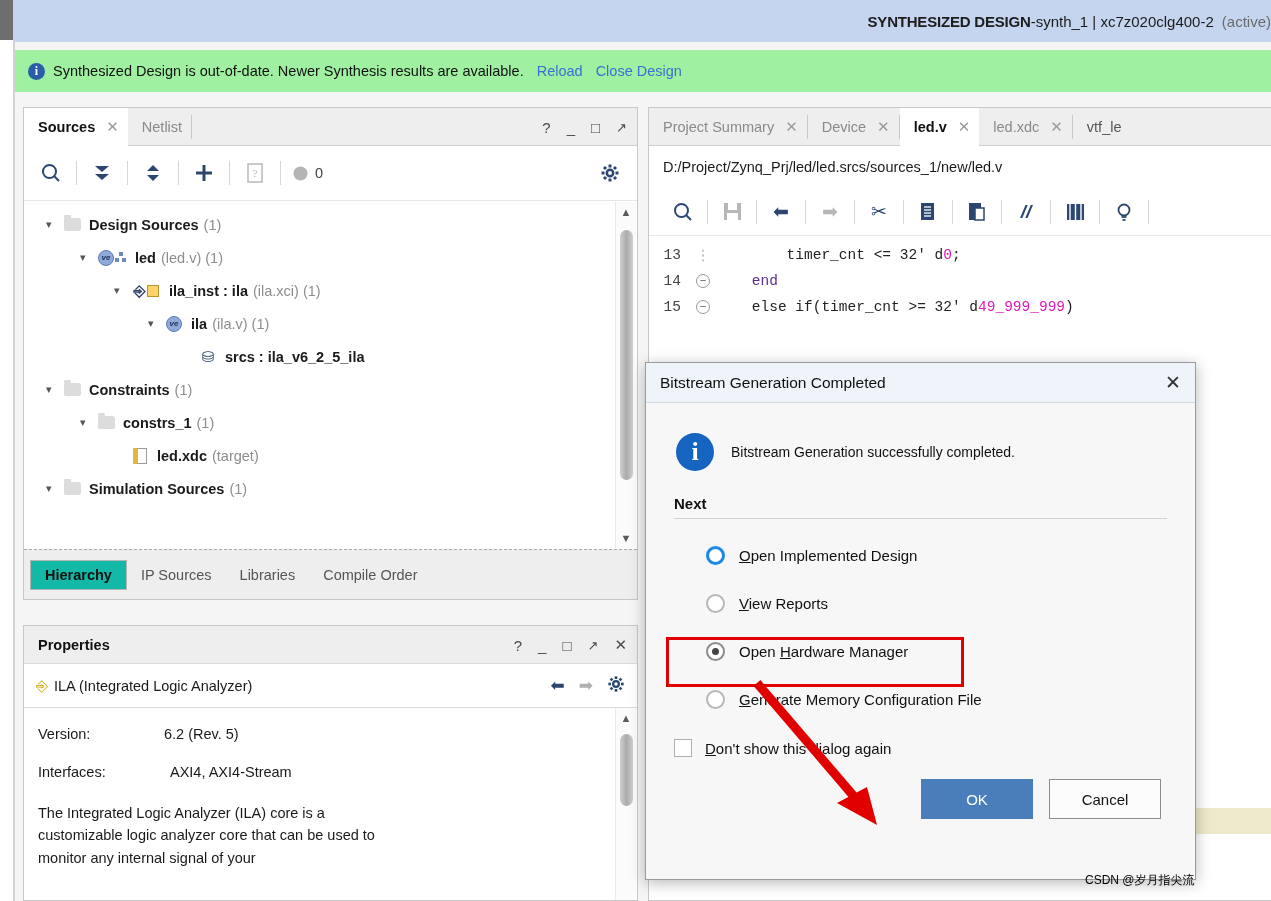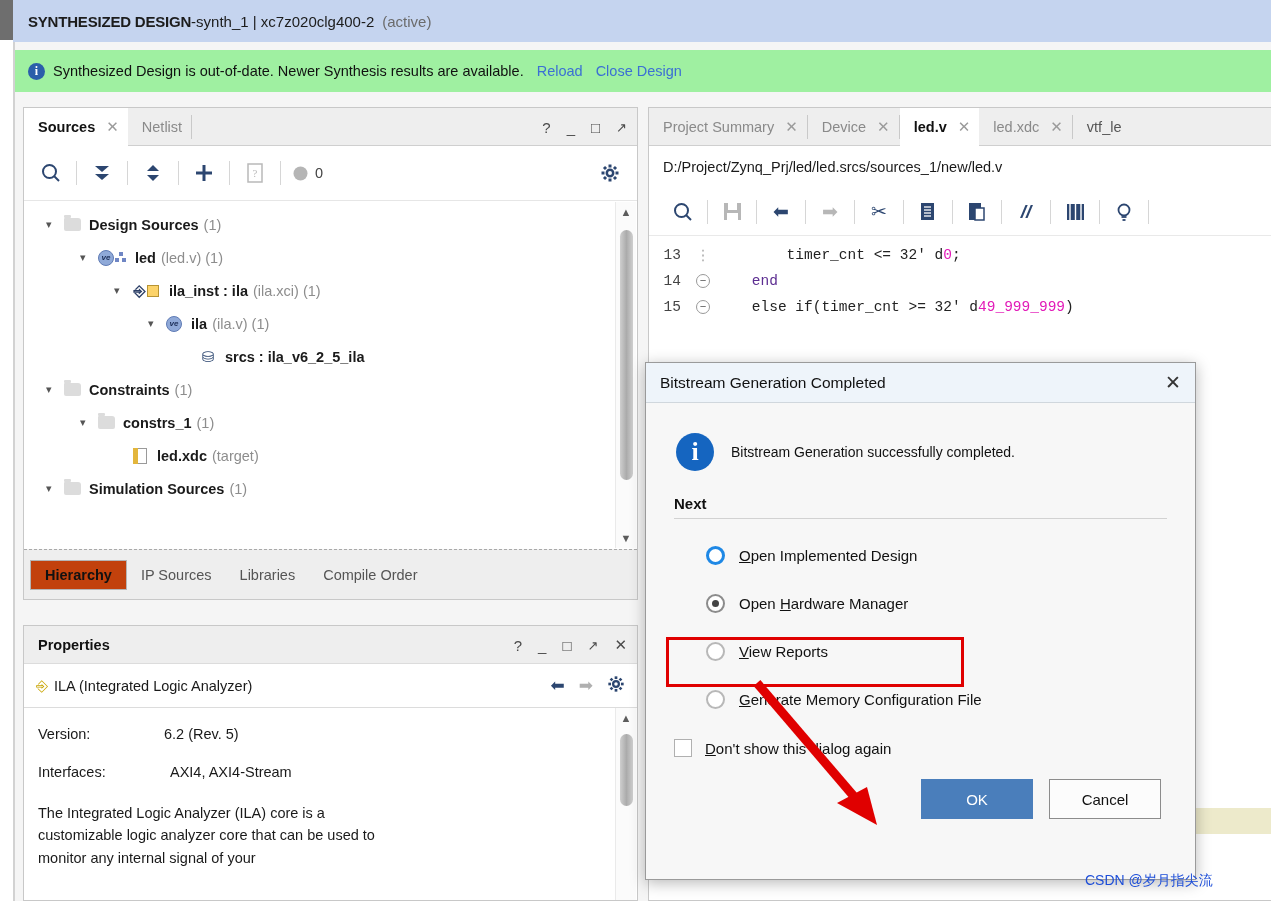--- a/index.html
+++ b/index.html
@@ -21,21 +21,21 @@
     background: #ffffff;
   }
   .left-rail-line {
     position: absolute; left: 13px; top: 40px; width: 2px; height: 861px;
     background: #d2d2d2;
   }
 
   
   .design-bar {
     position: absolute; left: 13px; top: 0; width: 1258px; height: 42px;
-    background: #c5d4ef; display: flex; align-items: center; padding-left: 15px;
+    background: #c5d4ef; display: flex; align-items: center; padding-left: 15px; justify-content: flex-end;
   }
   .design-bar .strong { font-weight: bold; font-size: 15px; color: #1c1c1c; letter-spacing: -0.2px;}
   .design-bar .norm { font-size: 15px; color: #1c1c1c; }
   .design-bar .muted { font-size: 15px; color: #6b6b6b; }
 
   
   .banner {
     position: absolute; left: 15px; top: 50px; width: 1256px; height: 42px;
     background: #9ff0a1; display: flex; align-items: center; padding-left: 13px;
   }
@@ -100,21 +100,21 @@
   .xdcico { width: 14px; height: 16px; background: #fff; border: 1px solid #9a9a9a; position: relative; }
   .xdcico:before { content:''; position:absolute; left:-1px; top:-1px; width:5px; height:16px; background:#e3b63c; }
   .keyico { color: #2c4670; font-size: 15px; }
 
   
   .src-bottom-tabs {
     position: absolute; left: 0; right: 0; bottom: 0; height: 50px; background: #eeeeee;
     border-top: 1px dashed #a9a9a9; display: flex; align-items: center; padding-left: 6px; gap: 0;
   }
   .btab { font-size: 14.5px; color: #555; padding: 6px 14px; cursor: pointer; }
-  .btab.active { background:#c2410c; border:1px solid #b5b5b5; color:#111; font-weight: bold; }
+  .btab.active { background:#14b8a6; border:1px solid #b5b5b5; color:#111; font-weight: bold; }
 
   
   .vscroll { position: absolute; right: 1px; top: 0; bottom: 0; width: 21px; background: #fbfbfb;
     border-left: 1px solid #eaeaea; }
   .vscroll .arrow { height: 20px; display: flex; align-items: center; justify-content: center;
     font-size: 11px; color: #5c5c5c; cursor: pointer; }
   .vscroll .arrow.bot { position: absolute; bottom: 0; left: 0; right: 0; }
   .vscroll .thumb { position: absolute; left: 4px; width: 13px; border-radius: 7px;
     background: linear-gradient(to right,#cfcfcf,#ababab,#cfcfcf); cursor: pointer; }
 
@@ -173,21 +173,21 @@
   .rlabel u { text-decoration: underline; }
   .checkrow { display: flex; align-items: center; gap: 13px; padding: 16px 0 0 28px; cursor: pointer; }
   .cbox { width: 18px; height: 18px; border: 1px solid #b0b0b0; background: #fff; flex: none; }
   .dlg-buttons { display: flex; justify-content: flex-end; gap: 16px; padding: 22px 34px 0 0; }
   .btn { width: 112px; height: 40px; font-size: 15px; cursor: pointer;
     display:flex; align-items:center; justify-content:center; }
   .btn.primary { background: #4a7ebb; color: #fff; border: 1px solid #4a7ebb; }
   .btn.secondary { background: #fcfcfc; color: #111; border: 1px solid #8c8c8c; }
 
   .red-box { position: absolute; border: 3px solid #e00000; }
-  .watermark { position: absolute; font-size: 14px; color: #1d4ed8; }
+  .watermark { position: absolute; font-size: 12px; color: #000000; }
 </style>
 </head>
 <body>
 
 <div id="root">
 
   <div class="left-gutter"></div>
   <div class="left-gutter-low"></div>
   <div class="left-rail-line"></div>
 
@@ -573,26 +573,26 @@
 
     <div class="next-label">Next</div>
     <div class="hr"></div>
 
     <div class="radios">
       <div class="rrow">
         <span class="radio focus"></span>
         <span class="rlabel"><u>O</u><span>pen Implemented Design</span></span>
       </div>
       <div class="rrow">
+        <span class="radio"></span>
+        <span class="rlabel"><u>V</u><span>iew Reports</span></span>
+      </div>
+      <div class="rrow">
         <span class="radio sel"></span>
         <span class="rlabel"><span>Open <u>H</u>ardware Manager</span></span>
-      </div>
-      <div class="rrow">
-        <span class="radio"></span>
-        <span class="rlabel"><u>V</u><span>iew Reports</span></span>
       </div>
       <div class="rrow">
         <span class="radio"></span>
         <span class="rlabel"><u>G</u><span>enerate Memory Configuration File</span></span>
       </div>
     </div>
 
     <div class="checkrow">
       <span class="cbox"></span>
       <span class="rlabel"><u>D</u><span>on't show this dialog again</span></span>

